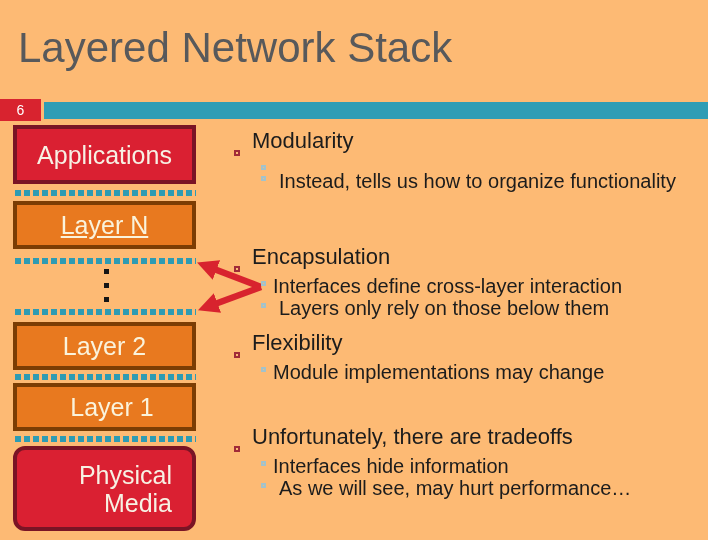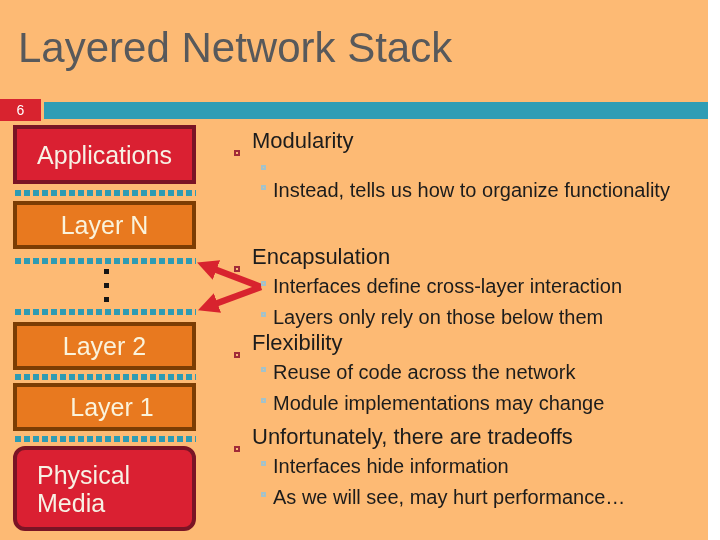--- a/index.html
+++ b/index.html
@@ -44,21 +44,21 @@
   }
 
   
   .layerbox {
     position: absolute;
     left: 13px;
     width: 183px;
     display: flex;
     align-items: center;
     justify-content: center;
-    text-align: left;
+    text-align: right;
     font-size: 25px;
     line-height: 1.12;
   }
   .layerbox.red {
     background: #da2032;
     border: 4px solid #7a1425;
     color: #f7f1e4;
   }
   .layerbox.orange {
     background: #e8791f;
@@ -108,21 +108,21 @@
     border: 2px solid #a12b38;
     margin-right: 12px;
   }
   .sub {
     display: flex;
     align-items: flex-start;
     padding-left: 27px;
     font-size: 20px;
     line-height: 21px;
   }
-  .sub + .sub { margin-top: 10px; }
+  .sub + .sub { margin-top: 1px; gap: 6px; }
   .bullet-l2 {
     flex: 0 0 auto;
     width: 5px; height: 5px;
     border: 2px solid #a3c2ca;
     margin: 5px 7px 0 0;
   }
   .sec-1 { top: 126px; }
   .sec-2 { top: 242px; }
   .sec-3 { top: 328px; }
   .sec-4 { top: 422px; }
@@ -136,21 +136,21 @@
   <div class="pagenum">
     <span>6</span>
   </div>
   <div class="topbar"></div>
 
   <div class="layerbox red" style="top:125px; height:59px;">
     <span class="boxlabel">Applications</span>
   </div>
   <div class="dash" style="top:190px;"></div>
 
-  <div class="layerbox orange" style="top:201px; height:48px;">
+  <div class="layerbox orange" style="top:201px; height:48px;text-decoration:underline;">
     <span class="boxlabel">Layer N</span>
   </div>
   <div class="dash" style="top:258px;"></div>
 
   <div class="vdots">
     <span class="dot"></span>
     <span class="dot"></span>
     <span class="dot"></span>
   </div>
   <div class="dash" style="top:309px;"></div>
@@ -208,24 +208,20 @@
     </div>
   </div>
 
   <div class="section sec-3">
     <div class="sec-head">
       <span class="bullet-l1"></span>
       <span>Flexibility</span>
     </div>
     <div class="sub">
       <span class="bullet-l2"></span>
-      <span>Reuse of code across the network</span>
-    </div>
-    <div class="sub">
-      <span class="bullet-l2"></span>
       <span>Module implementations may change</span>
     </div>
   </div>
 
   <div class="section sec-4">
     <div class="sec-head">
       <span class="bullet-l1"></span>
       <span>Unfortunately, there are tradeoffs</span>
     </div>
     <div class="sub">

